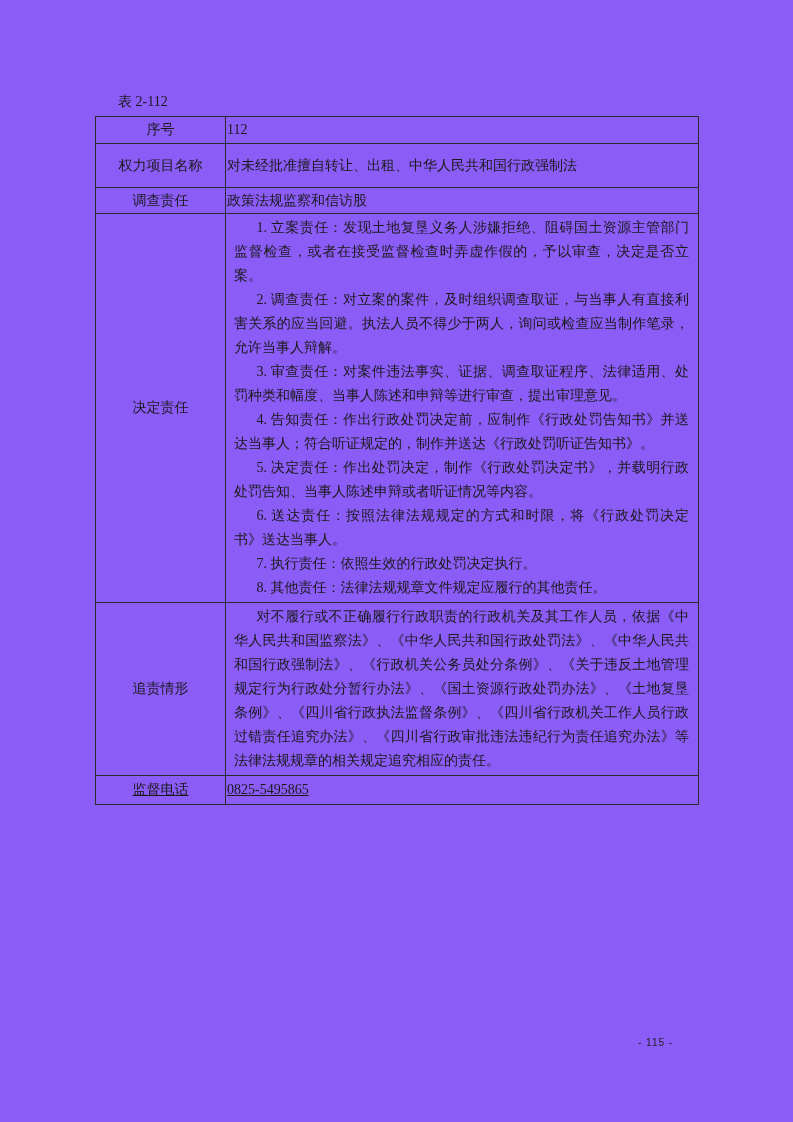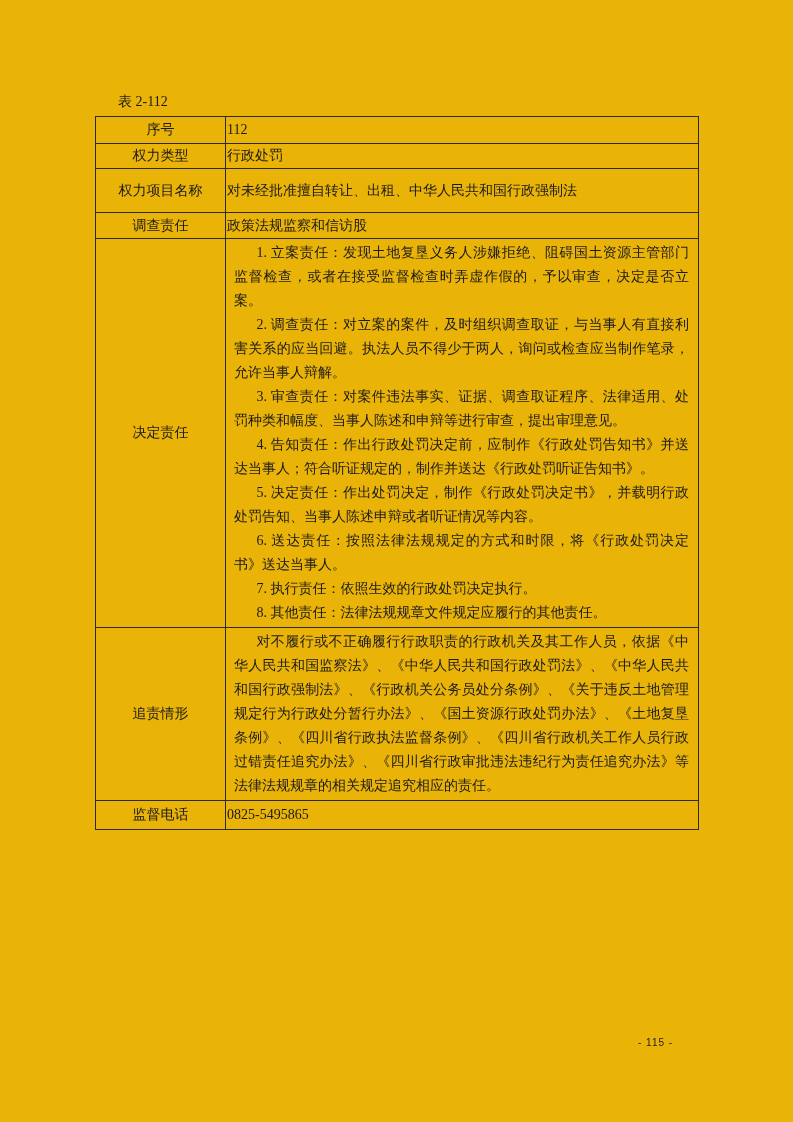--- a/index.html
+++ b/index.html
@@ -1,20 +1,20 @@
 <!DOCTYPE html>
 <html><head>
 <meta charset="utf-8">
 <style>
   html, body { margin: 0; padding: 0; background: #ffffff; }
   .page {
     position: relative;
     width: 793px;
     height: 1122px;
-    background: #eab308;
+    background: #8b5cf6;
     font-family: "Liberation Serif", "DejaVu Serif", serif;
     color: #1a1a1a;
     overflow: hidden;
   }
   .caption {
     position: absolute;
     left: 118px;
     top: 93px;
     font-size: 14px;
     white-space: nowrap;
@@ -51,21 +51,21 @@
     margin: 0;
     line-height: 24px;
     text-indent: 1.6em;
   }
   tr.r1 { height: 27px; }
   tr.r2 { height: 25px; }
   tr.r3 { height: 44px; }
   tr.r4 { height: 26px; }
   tr.r5 { height: 316px; }
   tr.r6 { height: 149px; }
-  tr.r7 { height: 29px; }
+  tr.r7 { height: 29px; text-decoration: underline; }
   .pagenum {
     position: absolute;
     left: 638px;
     top: 1037px;
     font-family: "Liberation Sans", sans-serif;
     font-size: 10px;
     letter-spacing: 1px;
     color: #222;
   }
 </style>
@@ -74,24 +74,20 @@
 
 <div class="page">
 
   <div class="caption">表 2-112</div>
 
   <table class="power-table">
     <tbody>
         <tr class="r1">
       <td class="lbl">序号</td>
       <td class="val">112</td>
-    </tr>
-    <tr class="r2">
-      <td class="lbl">权力类型</td>
-      <td class="val">行政处罚</td>
     </tr>
     <tr class="r3">
       <td class="lbl">权力项目名称</td>
       <td class="val">对未经批准擅自转让、出租、中华人民共和国行政强制法</td>
     </tr>
     <tr class="r4">
       <td class="lbl">调查责任</td>
       <td class="val">政策法规监察和信访股</td>
     </tr>
     <tr class="r5">

